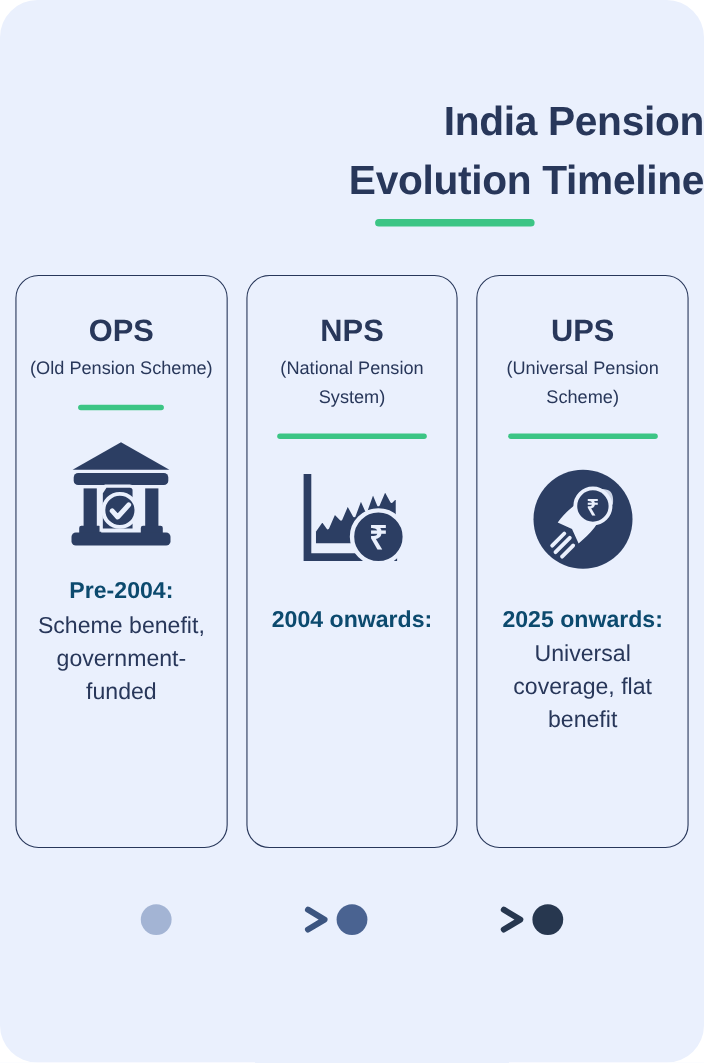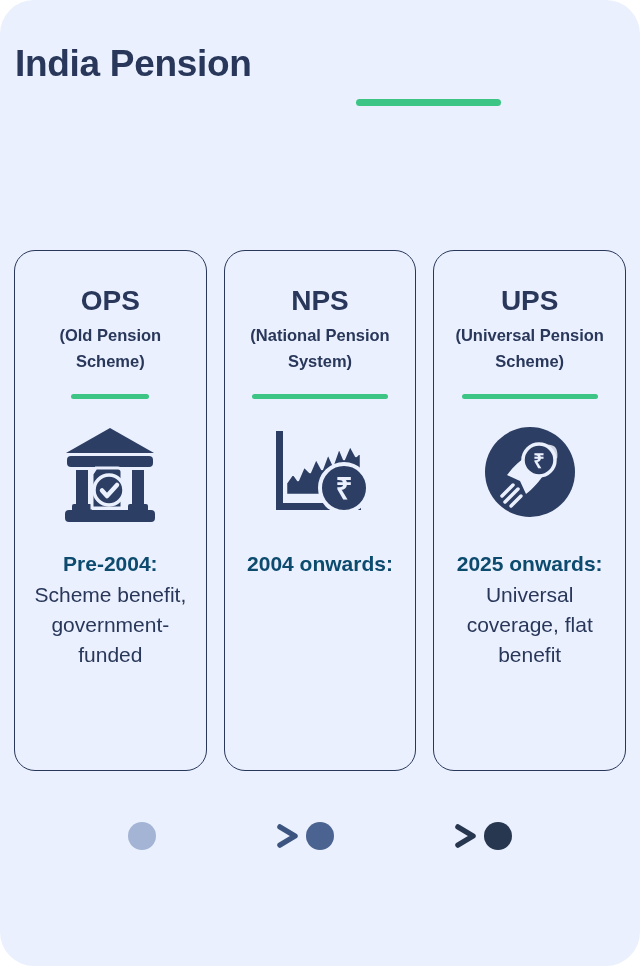--- a/index.html
+++ b/index.html
@@ -18,23 +18,22 @@
     width: 640px;
     height: 966px;
     background: #eaf0fd;
     border-radius: 34px;
     box-sizing: border-box;
     overflow: hidden;
   }
 
   
   .header {
-    padding-top: 37px;
-    text-align: left;
-    margin-left: 15px;
+    padding-top: 84px;
+    text-align: right;
   }
   .title-line {
     font-size: 37px;
     font-weight: bold;
     color: #28375a;
     letter-spacing: -0.3px;
     line-height: 53px;
   }
   .title-underline-wrap {
     position: relative;
@@ -72,21 +71,21 @@
     padding-top: 33px;
   }
   .card-abbr {
     font-size: 28px;
     font-weight: bold;
     color: #28375a;
     line-height: 34px;
   }
   .card-fullname {
     font-size: 16.5px;
-    font-weight: bold;
+    font-weight: normal;
     color: #28375a;
     line-height: 26px;
     text-align: center;
     margin-top: 4px;
     padding: 0 6px;
     max-width: 175px;
   }
   .card-divider {
     height: 5px;
     background: #3cc585;
@@ -141,20 +140,21 @@
     display: block;
   }
 </style>
 </head>
 <body>
 
 <div class="page">
 
   <div class="header">
     <div class="title-line">India Pension</div>
+    <div class="title-line">Evolution Timeline</div>
     <div class="title-underline-wrap">
       <div class="title-underline" style="background: rgb(60, 197, 133);"></div>
     </div>
   </div>
 
   <div class="cards">
 
     <div class="card">
       <div class="card-abbr">OPS</div>
       <div class="card-fullname">(Old Pension Scheme)</div>

